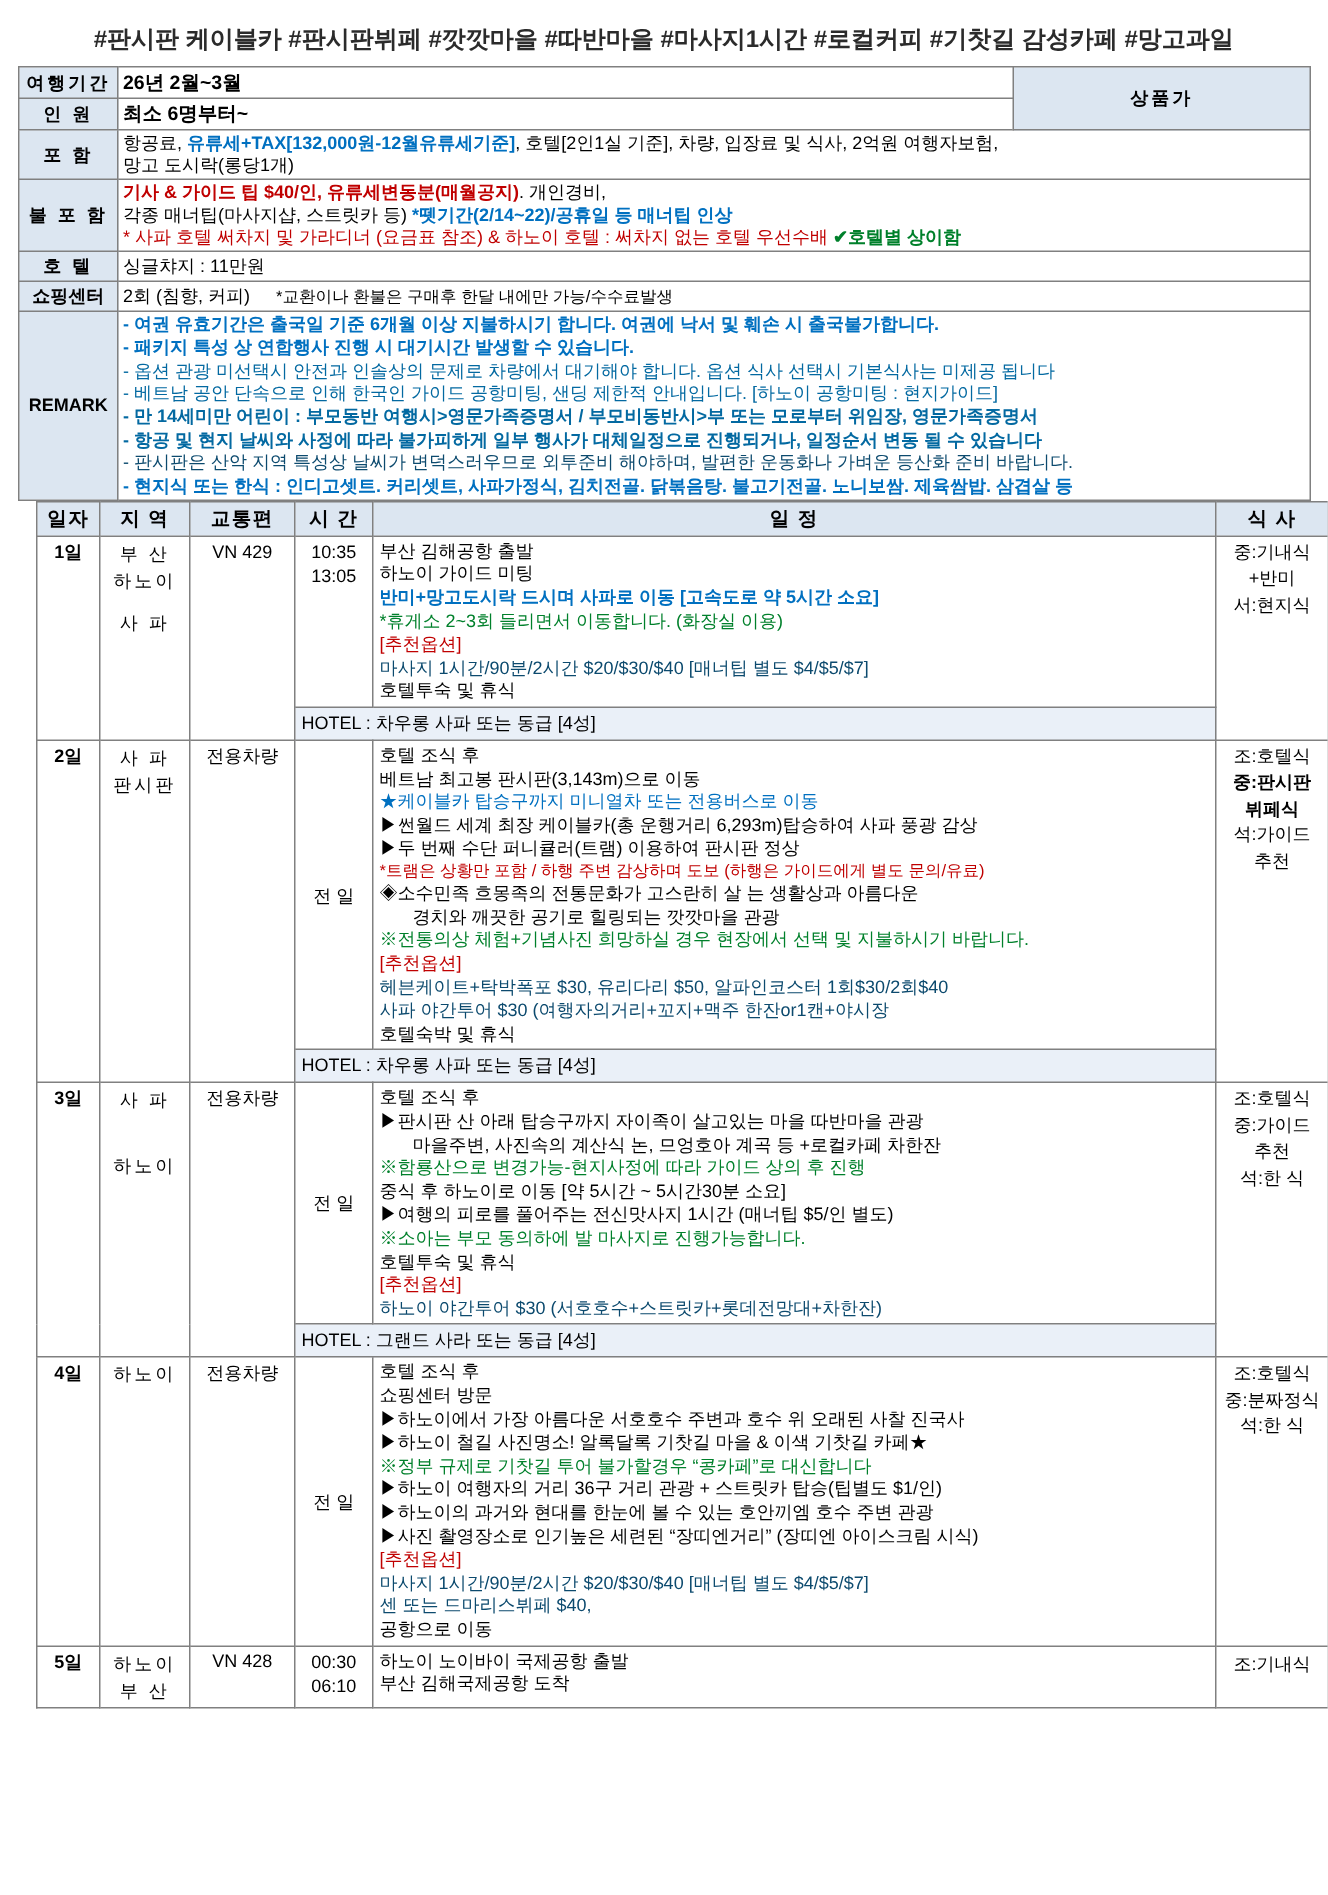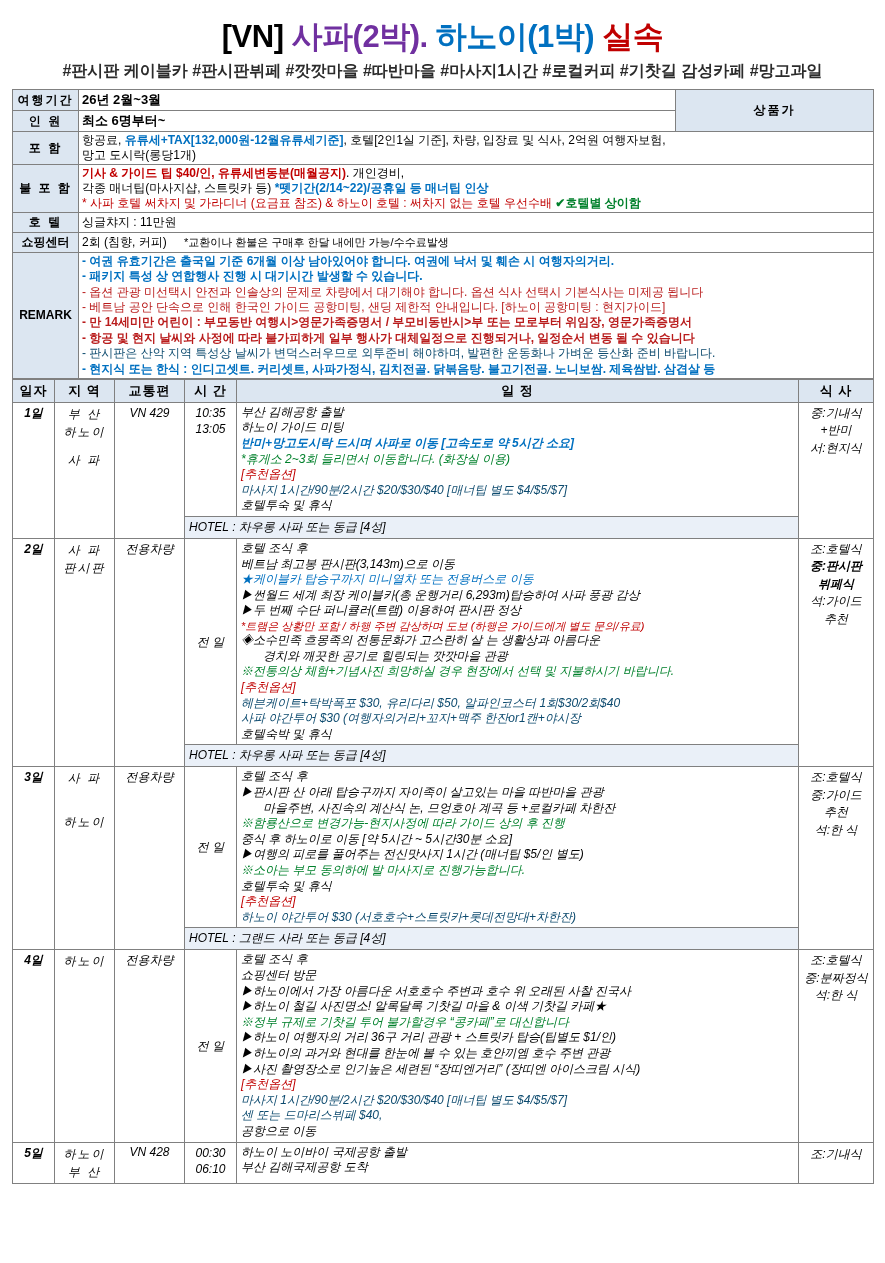--- a/index.html
+++ b/index.html
@@ -23,51 +23,48 @@
   
   table.grid { border-collapse: collapse; width: 861px; table-layout: fixed; }
   table.grid td { border: 1px solid #808080; vertical-align: middle; padding: 1px 3px; font-size: 12px; }
   .lbl { background:#dce6f1; text-align:center; font-weight:bold; font-size:13px; letter-spacing: 2px; }
   .center { text-align:left; }
   .b { font-weight:bold; }
   .blue { color:#0070c0; }
   .red { color:#c00000; }
   .purple { color:#0c4a6e; }
   .green { color:#00802b; }
-  .darkblue { color:#b91c1c; }
+  .darkblue { color:#0369a1; }
   .xsmall { font-size: 11px; }
   .row-line { line-height: 1.25; margin-top: 41px; }
   .nowrap { white-space: nowrap; }
 
   .remark-cell { padding: 2px 4px; line-height: 1.28; font-size: 11.7px; }
   .remark-cell div { white-space: nowrap; }
 
   
-  table.itin { border-collapse: collapse; width: 861px; table-layout: fixed; margin-top: 0; }
+  table.itin { border-collapse: collapse; width: 861px; table-layout: fixed; margin-top: 0; margin-left: 12px; }
   table.itin th { border: 1px solid #808080; background:#dce6f1; font-size: 13px; font-weight: bold; padding: 2px 0; letter-spacing: 1px; }
-  table.itin td { border: 1px solid #808080; font-size: 12px; vertical-align: top; padding: 2px 4px; font-style: italic; }
+  table.itin td { border: 1px solid #808080; font-size: 12px; vertical-align: top; padding: 2px 4px; }
   td.day { text-align:center; vertical-align: middle; font-weight: bold; font-size: 12.5px; }
   td.region { text-align:center; vertical-align: middle; font-size: 12.5px; letter-spacing: 2px; line-height:1.5; }
   td.trans { text-align:center; vertical-align: middle; font-size: 12.5px; }
   td.time { text-align:center; vertical-align: top; font-size: 12.5px; line-height:1.35; }
   td.meal { text-align:center; vertical-align: middle; font-size: 12px; line-height: 1.45; }
   td.sched { line-height: 1.3; font-size: 12.2px; }
   td.sched div { white-space: nowrap; }
   .hotelrow td { background:#eaf0f8; font-size: 12.2px; padding: 2px 4px; }
   .ind2 { padding-left: 22px; }
 </style>
 </head>
 <body>
 
 <div class="page">
 
   <div class="title-wrap">
-    <div class="title">
-      <span class="t-blk">[VN] </span><span class="t-pur">사파(2박).</span><span class="t-blu"> 하노이(1박)</span><span class="t-red"> 실속</span>
-    </div>
     <div class="hashtags">#판시판 케이블카 #판시판뷔페 #깟깟마을 #따반마을 #마사지1시간 #로컬커피 #기찻길 감성카페 #망고과일</div>
   </div>
 
   <table class="grid">
     <colgroup>
       <col style="width:66px">
         <col style="width:47px">
         <col style="width:550px">
         <col style="width:198px">
     </colgroup>
@@ -103,21 +100,21 @@
       <tr>
         <td class="lbl" style="letter-spacing:0">쇼핑센터</td>
         <td colspan="3">
           <span>2회 (침향, 커피)</span>
           <span class="xsmall" style="padding-left:14px">*교환이나 환불은 구매후 한달 내에만 가능/수수료발생</span>
         </td>
       </tr>
       <tr>
         <td class="lbl" style="letter-spacing:0">REMARK</td>
         <td colspan="3" class="remark-cell">
-          <div class="blue b">-  여권 유효기간은 출국일 기준 6개월 이상 남아있어야 합니다. 여권에 낙서 및 훼손 시 여행자의거리.</div>
+          <div class="blue b">-  여권 유효기간은 출국일 기준 6개월 이상 지불하시기 합니다. 여권에 낙서 및 훼손 시 출국불가합니다.</div>
           <div class="blue b">-  패키지 특성 상 연합행사 진행 시 대기시간 발생할 수 있습니다.</div>
           <div class="darkblue">-  옵션 관광 미선택시 안전과 인솔상의 문제로 차량에서 대기해야 합니다. 옵션 식사 선택시 기본식사는 미제공 됩니다</div>
           <div class="darkblue">-  베트남 공안 단속으로 인해 한국인 가이드 공항미팅, 샌딩 제한적 안내입니다. [하노이 공항미팅 : 현지가이드]</div>
           <div class="darkblue b">-  만 14세미만 어린이 : 부모동반 여행시&gt;영문가족증명서 / 부모비동반시&gt;부 또는 모로부터 위임장, 영문가족증명서</div>
           <div class="darkblue b">-  항공 및 현지 날씨와 사정에 따라 불가피하게 일부 행사가 대체일정으로 진행되거나, 일정순서 변동 될 수 있습니다</div>
           <div class="purple">-  판시판은 산악 지역 특성상 날씨가 변덕스러우므로 외투준비 해야하며, 발편한 운동화나 가벼운 등산화 준비 바랍니다.</div>
           <div class="blue b">-  현지식 또는 한식 : 인디고셋트. 커리셋트, 사파가정식, 김치전골. 닭볶음탕. 불고기전골. 노니보쌈. 제육쌈밥. 삼겹살 등</div>
         </td>
       </tr>
     </tbody>

